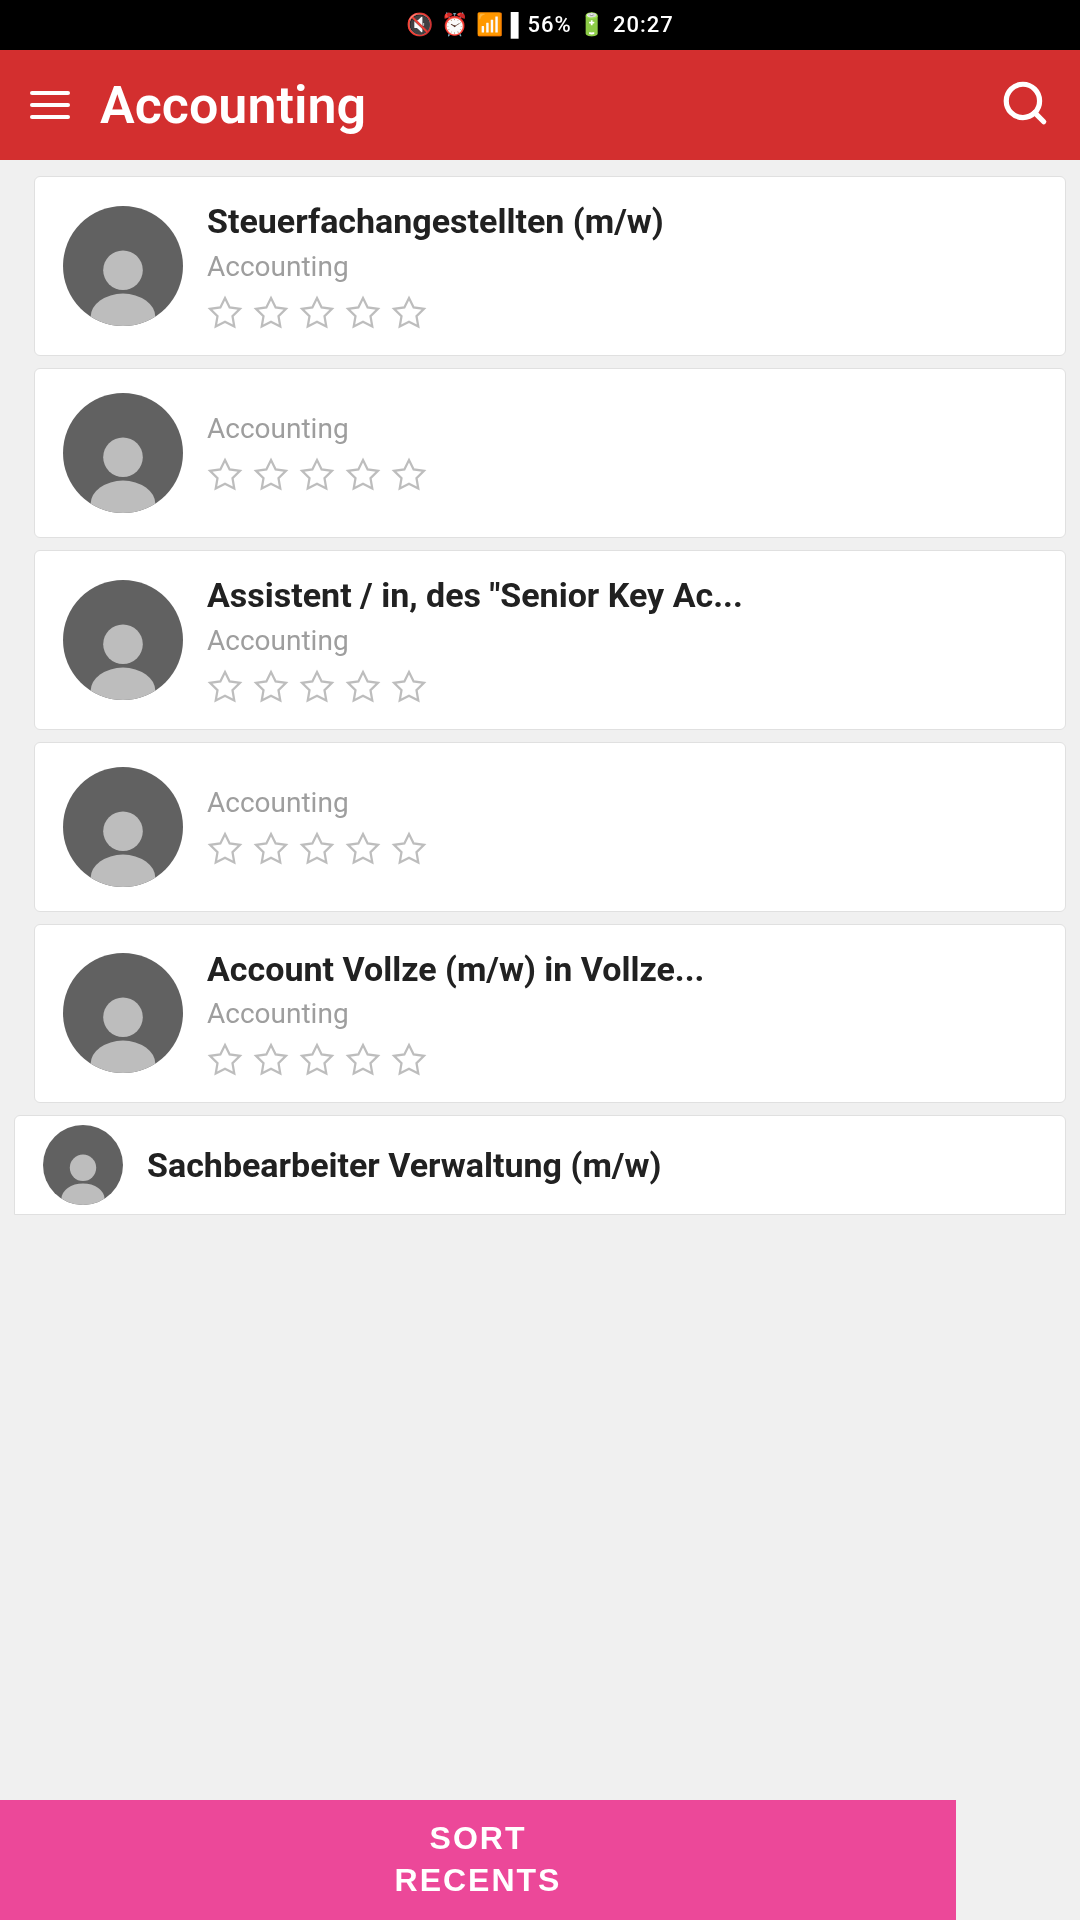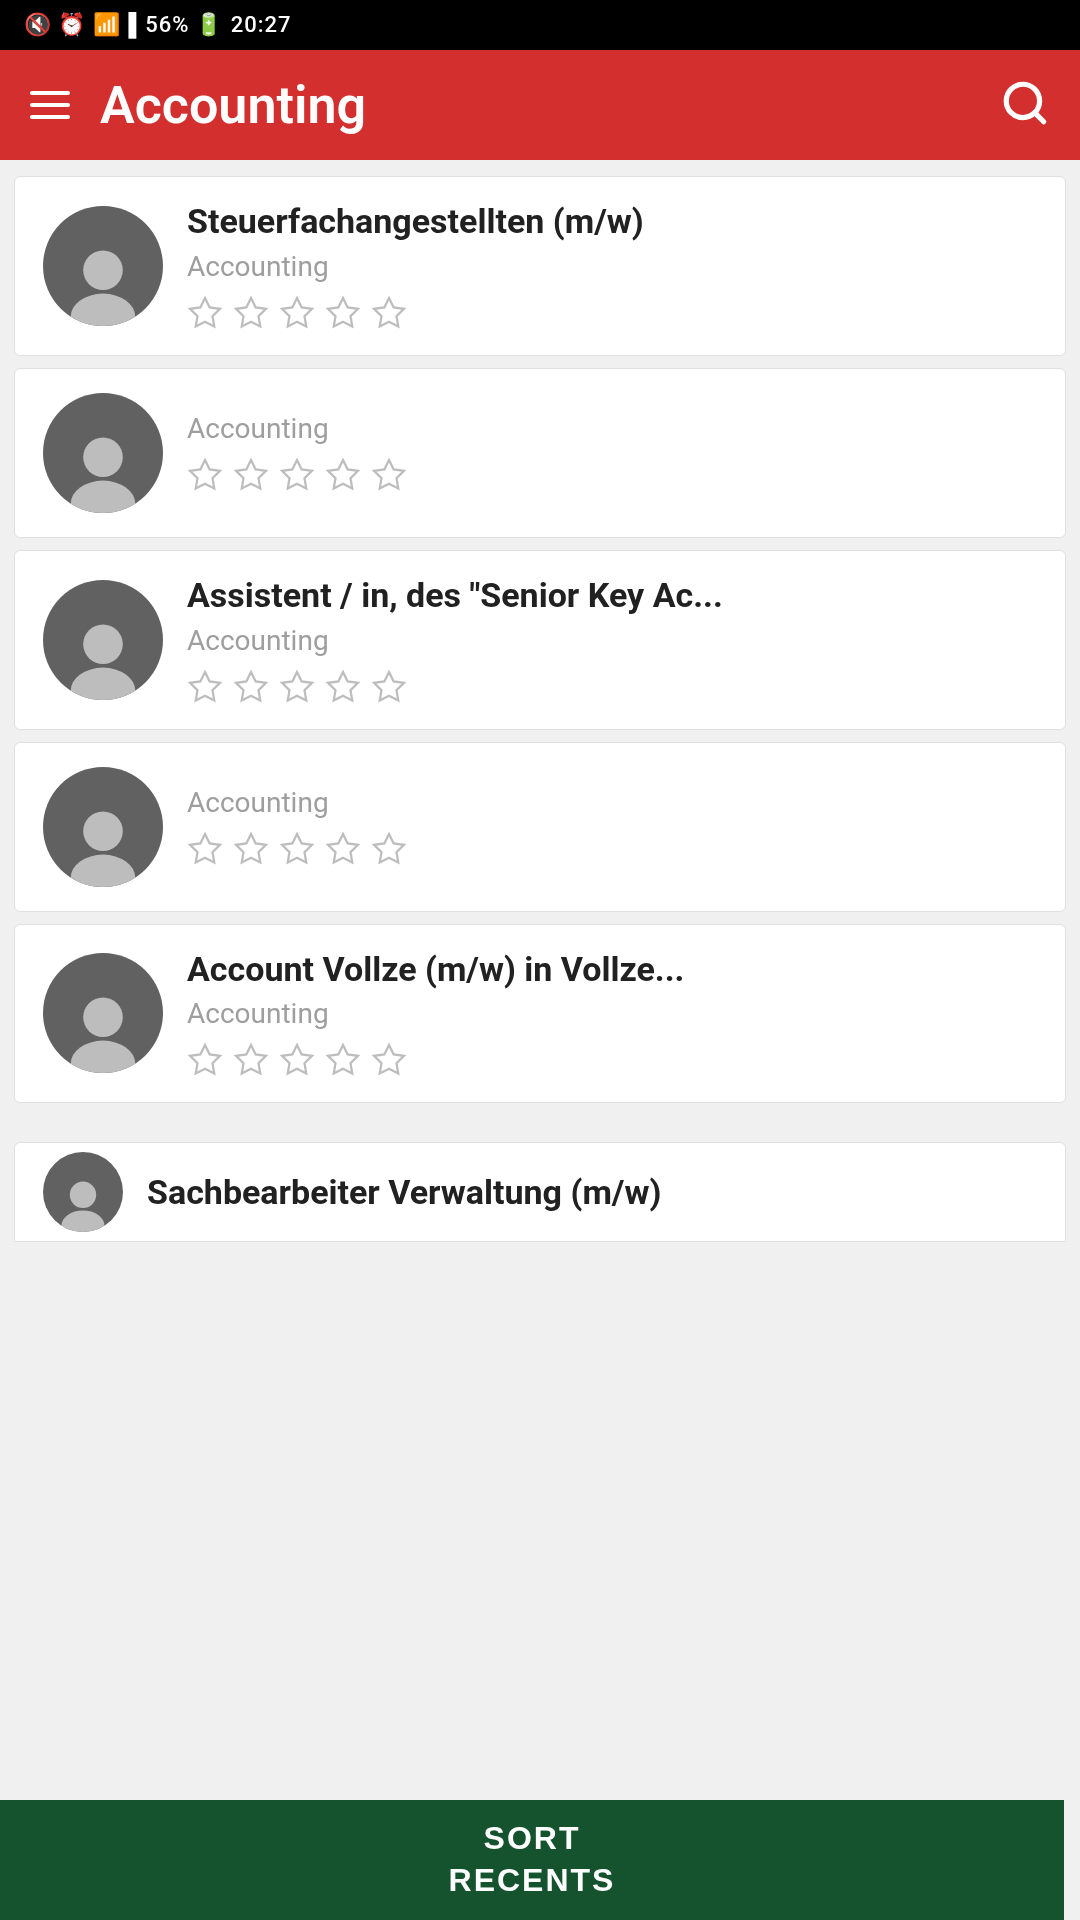--- a/index.html
+++ b/index.html
@@ -16,21 +16,21 @@
       font-family: 'Roboto', Arial, sans-serif;
       position: relative;
     }
 
     
     .status-bar {
       background: #000;
       height: 50px;
       display: flex;
       align-items: center;
-      justify-content: flex-start;
+      justify-content: center;
       padding: 0 24px;
     }
 
     .status-bar-text {
       color: #fff;
       font-size: 22px;
       font-weight: 500;
       letter-spacing: 1px;
     }
 
@@ -93,20 +93,21 @@
     
     .job-card {
       background: #fff;
       border-radius: 6px;
       border: 1px solid #e0e0e0;
       display: flex;
       align-items: center;
       padding: 24px 28px;
       gap: 24px;
       cursor: pointer;
+      margin-left: 20px;
     }
 
     .avatar-circle {
       width: 120px;
       height: 120px;
       border-radius: 50%;
       background: #616161;
       flex-shrink: 0;
       display: flex;
       align-items: flex-end;
@@ -147,22 +148,22 @@
     .star {
       width: 36px;
       height: 36px;
     }
 
     
     .sort-button {
       position: fixed;
       bottom: 0;
       left: 0;
-      width: 1064px;
-      background: #14532d;
+      width: 956px;
+      background: #ec4899;
       color: #fff;
       border: none;
       height: 120px;
       font-size: 32px;
       font-weight: 700;
       letter-spacing: 2px;
       text-align: center;
       cursor: pointer;
       display: flex;
       flex-direction: column;
@@ -175,21 +176,20 @@
     .job-card-partial {
       background: #fff;
       border-radius: 6px 6px 0 0;
       border: 1px solid #e0e0e0;
       display: flex;
       align-items: center;
       padding: 24px 28px;
       gap: 24px;
       overflow: hidden;
       height: 100px;
-      margin-top: 27px;
     }
   </style>
 </head>
 <body>
 
 <div class="status-bar">
   <span class="status-bar-text">🔇 ⏰ 📶 ▌56% 🔋 20:27</span>
 </div>
 
 <div class="app-bar">

